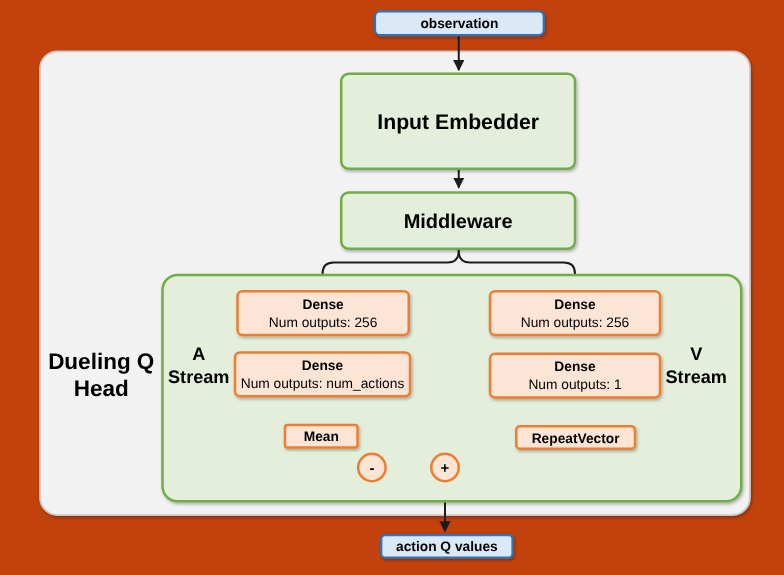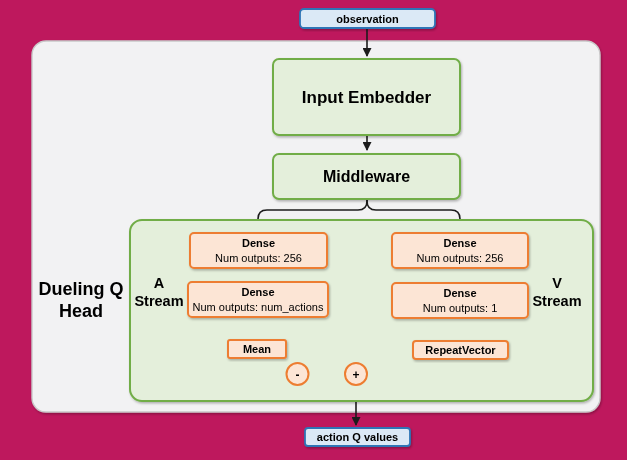--- a/index.html
+++ b/index.html
@@ -1,16 +1,16 @@
 <!DOCTYPE html>
 <html style="--blue-fill: #dbe9f6; --blue-border: #2e75b6; --green-fill: #e4efdb; --green-border: #71ad47; --orange-fill: #fce5d5; --orange-border: #ed7d31; --container-fill: #f2f2f3; --container-border: #c9c9c9; --edge: #1c1c1c;"><head>
 <meta charset="utf-8">
 <style>
   html,body{margin:0;padding:0;background:#ffffff;}
-  .stage{width:627px;height:460px;position:relative;background:#be185d;}
+  .stage{width:627px;height:460px;position:relative;background:#c2410c;}
   text{font-family:"Liberation Sans",sans-serif;fill:#000000;}
   .t-bold{font-weight:bold;}
   .fs11{font-size:11px;}
   .fs12{font-size:12px;}
   .fs14{font-size:14.5px;}
   .fs16{font-size:16px;}
   .fs17{font-size:17px;}
   .fs18{font-size:18px;}
   .container-gray{fill:var(--container-fill);stroke:var(--container-border);stroke-width:1.4;}
   .container-green{fill:var(--green-fill);stroke:var(--green-border);stroke-width:2;}

